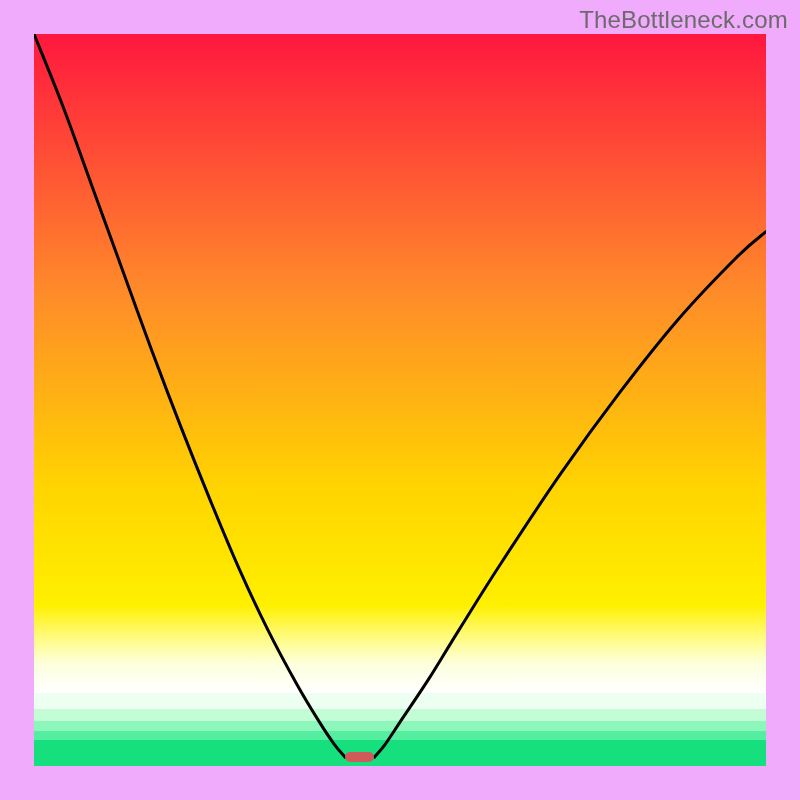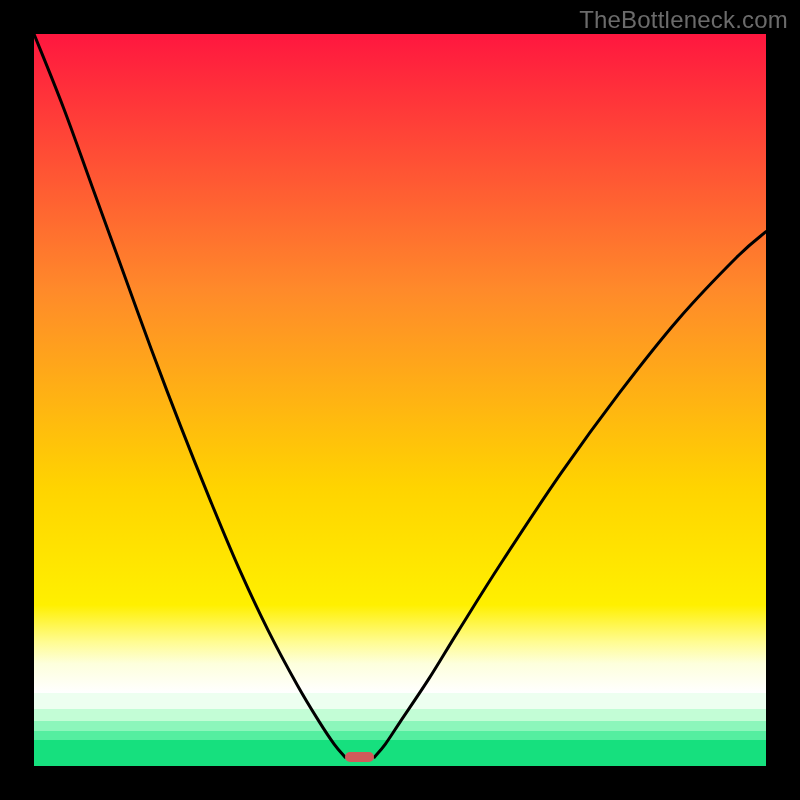--- a/index.html
+++ b/index.html
@@ -7,21 +7,21 @@
     padding: 0;
     width: 800px;
     height: 800px;
     background: #ffffff;
     overflow: hidden;
   }
   .frame {
     position: relative;
     width: 800px;
     height: 800px;
-    background: #000000;
+    background: #f0abfc;
   }
   .plot-area {
     position: absolute;
     left: 34px;
     top: 34px;
     width: 732px;
     height: 732px;
   }
   .watermark {
     position: absolute;

